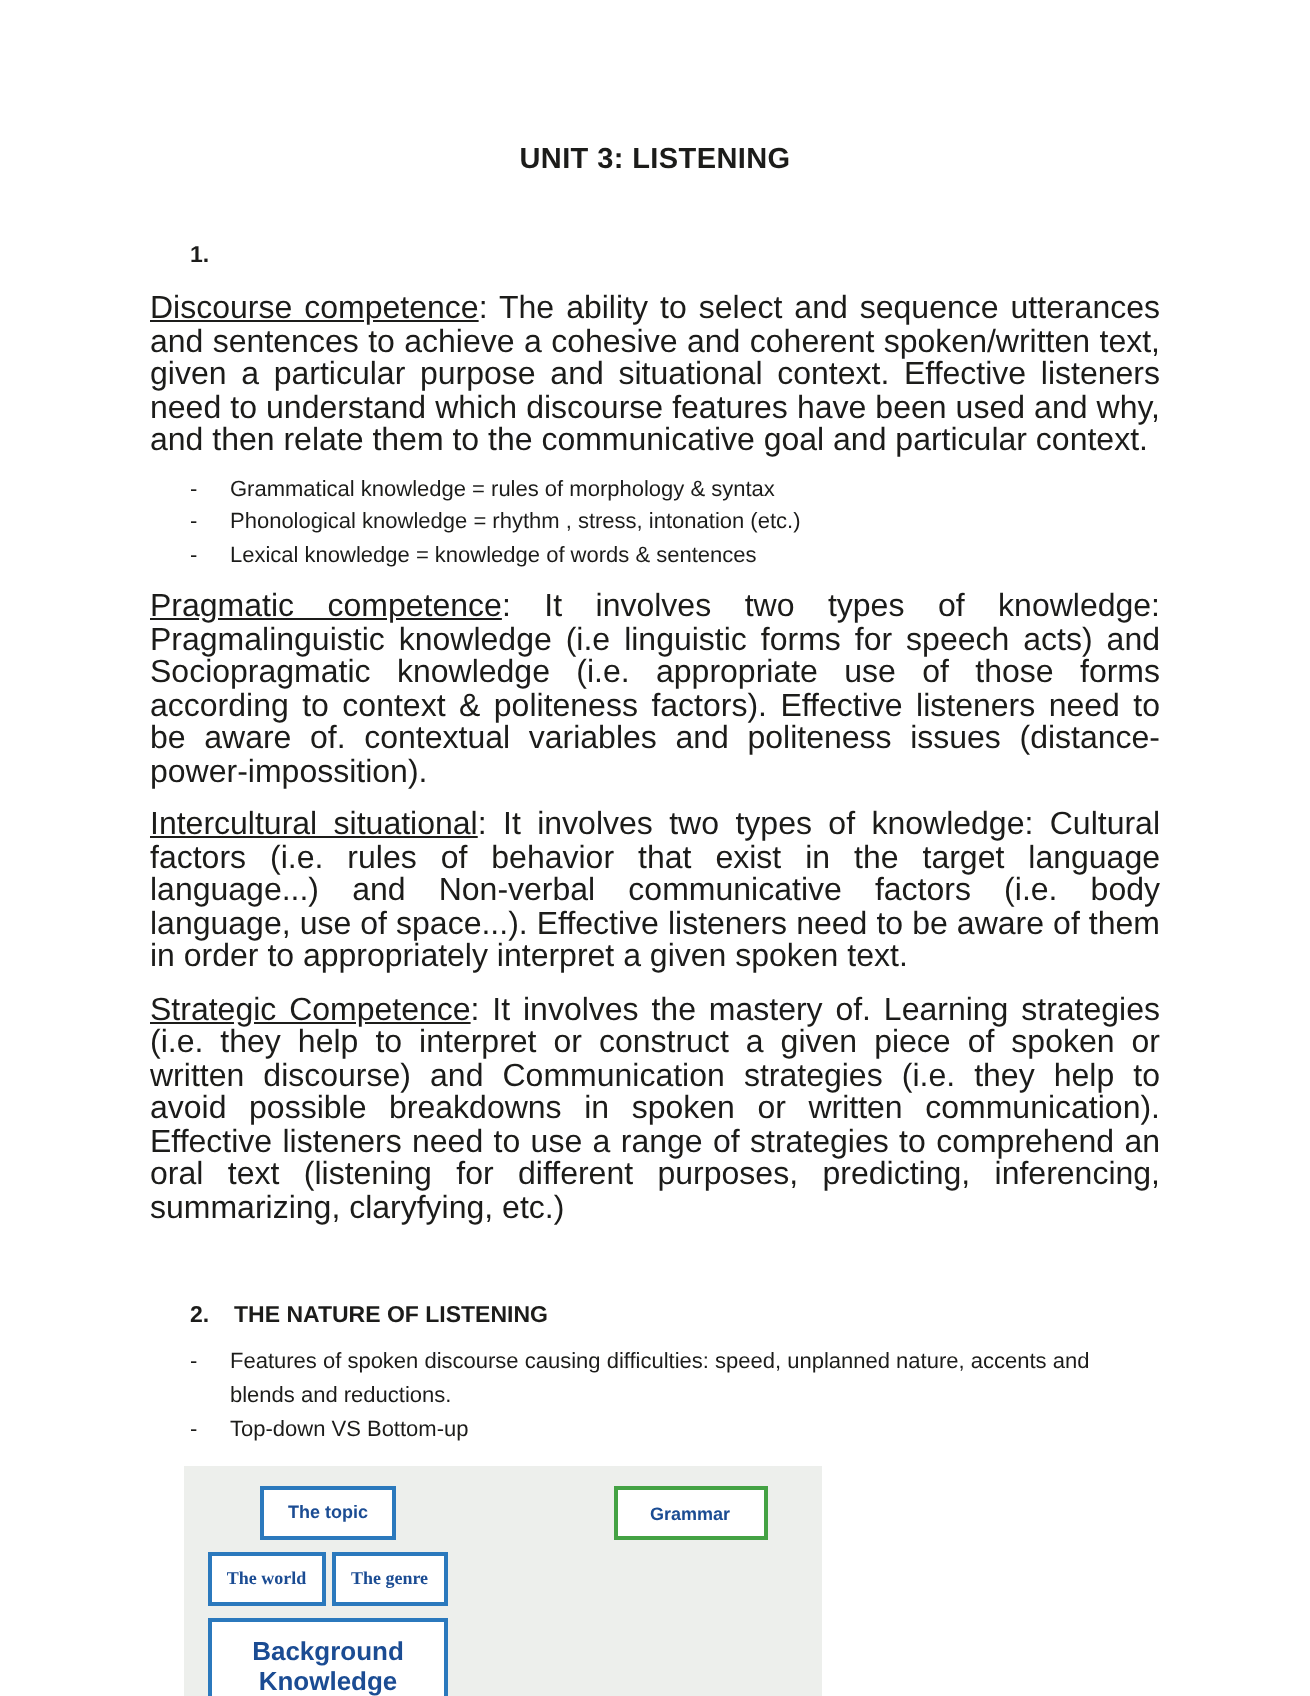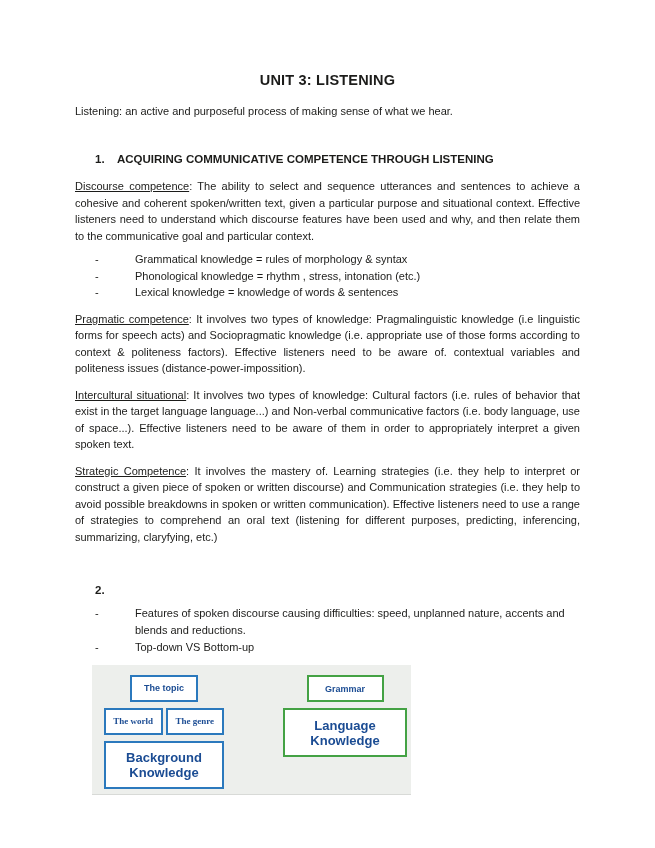--- a/index.html
+++ b/index.html
@@ -21,30 +21,30 @@
   .doc-title{
     text-align:center;font-weight:bold;font-size:14.5px;letter-spacing:.2px;
   }
   .intro{font-size:11px;margin-top:15px;line-height:16px;}
   .section-heading{
     display:flex;font-weight:bold;font-size:11.5px;margin-top:33px;line-height:15px;
   }
   .section-heading .num{margin-left:20px;width:22px;flex:none;}
   .section-heading.s2{margin-top:38px;}
   p.body{
-    font-size:11px;line-height:16.5px;text-align:justify;margin:10px 0 0 0;
+    font-size:16px;line-height:16.5px;text-align:justify;margin:10px 0 0 0;
   }
   p.body.first{margin-top:11px;}
   .term{text-decoration:underline;}
   .bullets{margin-top:7px;}
   .bullet{
     display:flex;font-size:11px;line-height:16.5px;
   }
   .bullet .dash{margin-left:20px;width:20px;flex:none;}
-  .bullet .btext{flex:1;margin-left:20px;}
+  .bullet .btext{flex:1;}
   .bullets.s2 .bullet{line-height:17px;}
   
   .diagram{
     margin-top:9px;margin-left:17px;width:319px;height:130px;
     background:var(--diagram_bg);
     display:flex;justify-content:space-between;
     padding:10px 4px 5px 12px;
     border-bottom:1px solid #d8dad7;
   }
   .dcol{display:flex;flex-direction:column;align-items:center;}
@@ -63,25 +63,23 @@
   .mid-row .dbox{flex:1;padding:0 2px;font-family:Liberation Serif, serif;}
   .bigbox{margin-top:6px;width:100%;height:49px;font-size:13px;line-height:15px;}
 </style>
 </head>
 <body>
 
 <div class="page">
 
   <div class="doc-title">UNIT 3: LISTENING</div>
 
-  <div class="intro">Listening: an active and purposeful process of making sense of what we hear.</div>
 
   <div class="section-heading">
     <span class="num">1.</span>
-    <span class="htext">ACQUIRING COMMUNICATIVE COMPETENCE THROUGH LISTENING</span>
   </div>
 
   <p class="body first"><span class="term">Discourse competence</span><span>: The ability to select and sequence utterances and sentences to achieve a cohesive and coherent spoken/written text, given a particular purpose and situational context. Effective listeners need to understand which discourse features have been used and why, and then relate them to the communicative goal and particular context.</span></p>
 
 
   <div class="bullets">
     <div class="bullet">
       <span class="dash">-</span>
       <span class="btext">Grammatical knowledge = rules of morphology &amp; syntax</span>
     </div>
@@ -96,20 +94,21 @@
   </div>
 
   <p class="body"><span class="term">Pragmatic competence</span><span>: It involves two types of knowledge: Pragmalinguistic knowledge (i.e linguistic forms for speech acts) and Sociopragmatic knowledge (i.e. appropriate use of those forms according to context &amp; politeness factors). Effective listeners need to be aware of. contextual variables and politeness issues (distance-power-impossition).</span></p>
 
   <p class="body"><span class="term">Intercultural situational</span><span>: It involves two types of knowledge: Cultural factors (i.e. rules of behavior that exist in the target language language...) and Non-verbal communicative factors (i.e. body language, use of space...). Effective listeners need to be aware of them in order to appropriately interpret a given spoken text.</span></p>
 
   <p class="body"><span class="term">Strategic Competence</span><span>: It involves the mastery of. Learning strategies (i.e. they help to interpret or construct a given piece of spoken or written discourse) and Communication strategies (i.e. they help to avoid possible breakdowns in spoken or written communication). Effective listeners need to use a range of strategies to comprehend an oral text (listening for different purposes, predicting, inferencing, summarizing, claryfying, etc.)</span></p>
 
   <div class="section-heading s2">
     <span class="num">2.</span>
+    <span class="htext">THE NATURE OF LISTENING</span>
   </div>
 
   <div class="bullets s2">
     <div class="bullet">
       <span class="dash">-</span>
       <span class="btext">Features of spoken discourse causing difficulties: speed, unplanned nature, accents and blends and reductions.</span>
     </div>
     <div class="bullet">
       <span class="dash">-</span>
       <span class="btext">Top-down VS Bottom-up</span>
@@ -120,17 +119,16 @@
     <div class="dcol left">
       <div class="dbox small topbox">The topic</div>
       <div class="mid-row">
         <div class="dbox small">The world</div>
         <div class="dbox small">The genre</div>
       </div>
       <div class="dbox bigbox">Background Knowledge</div>
     </div>
     <div class="dcol right">
       <div class="dbox small topbox">Grammar</div>
-      <div class="dbox bigbox">Language Knowledge</div>
     </div>
   </div>
 
 </div>
 
 </body></html>

